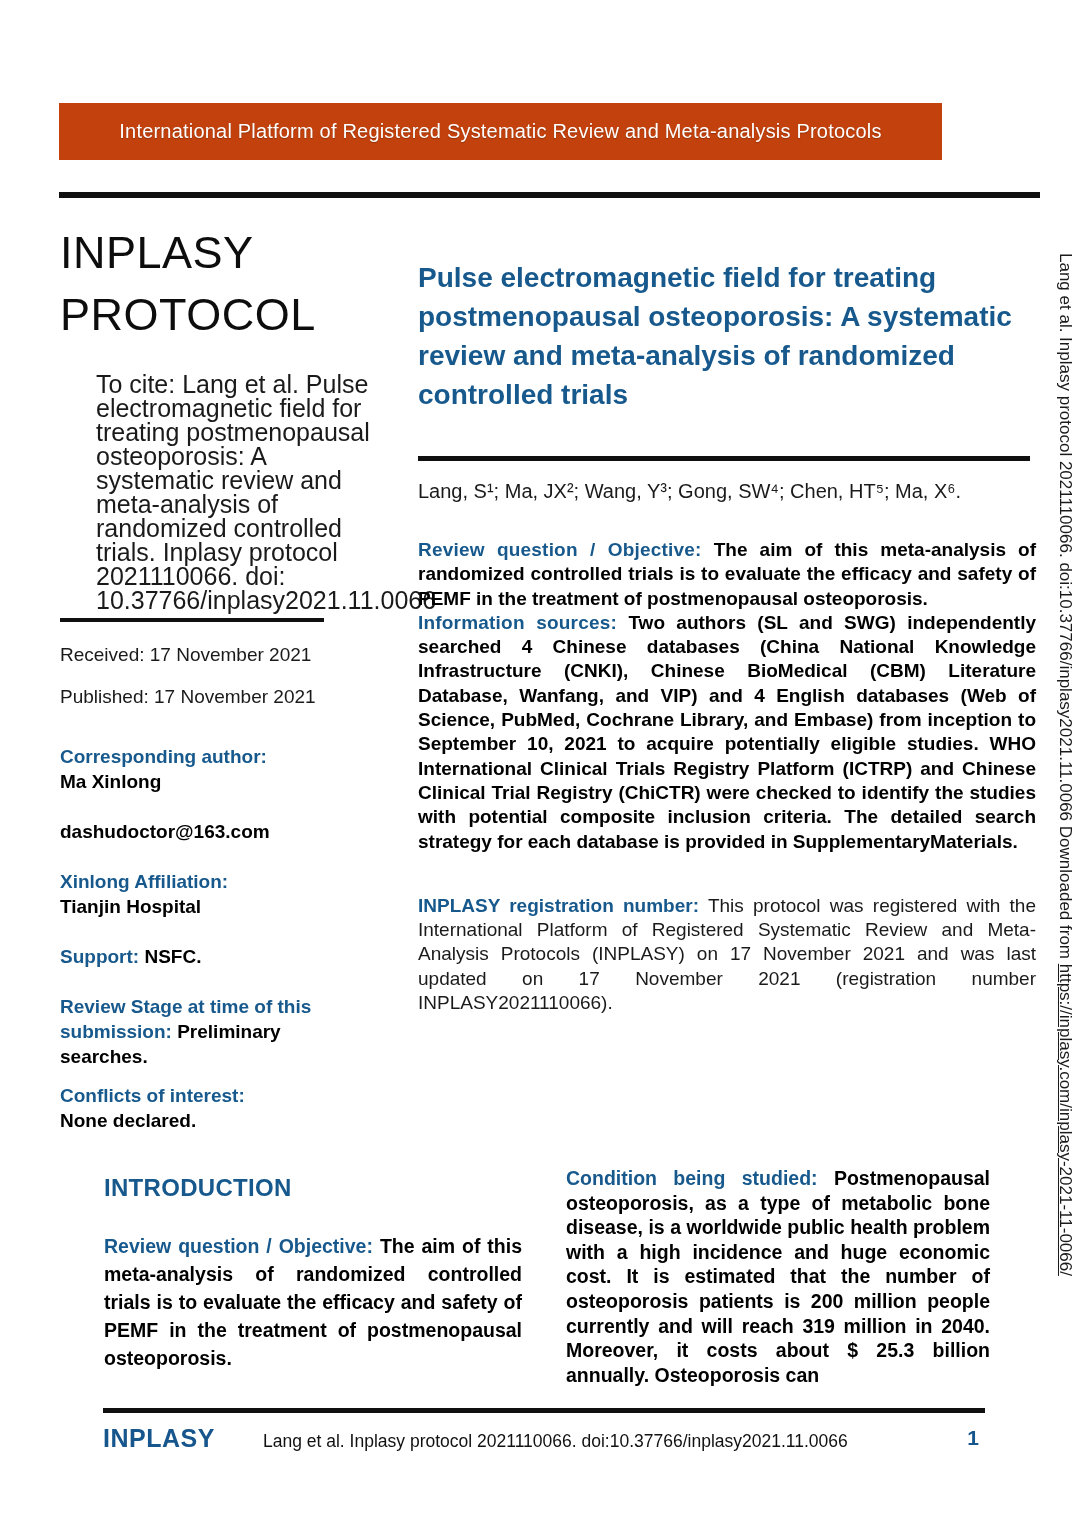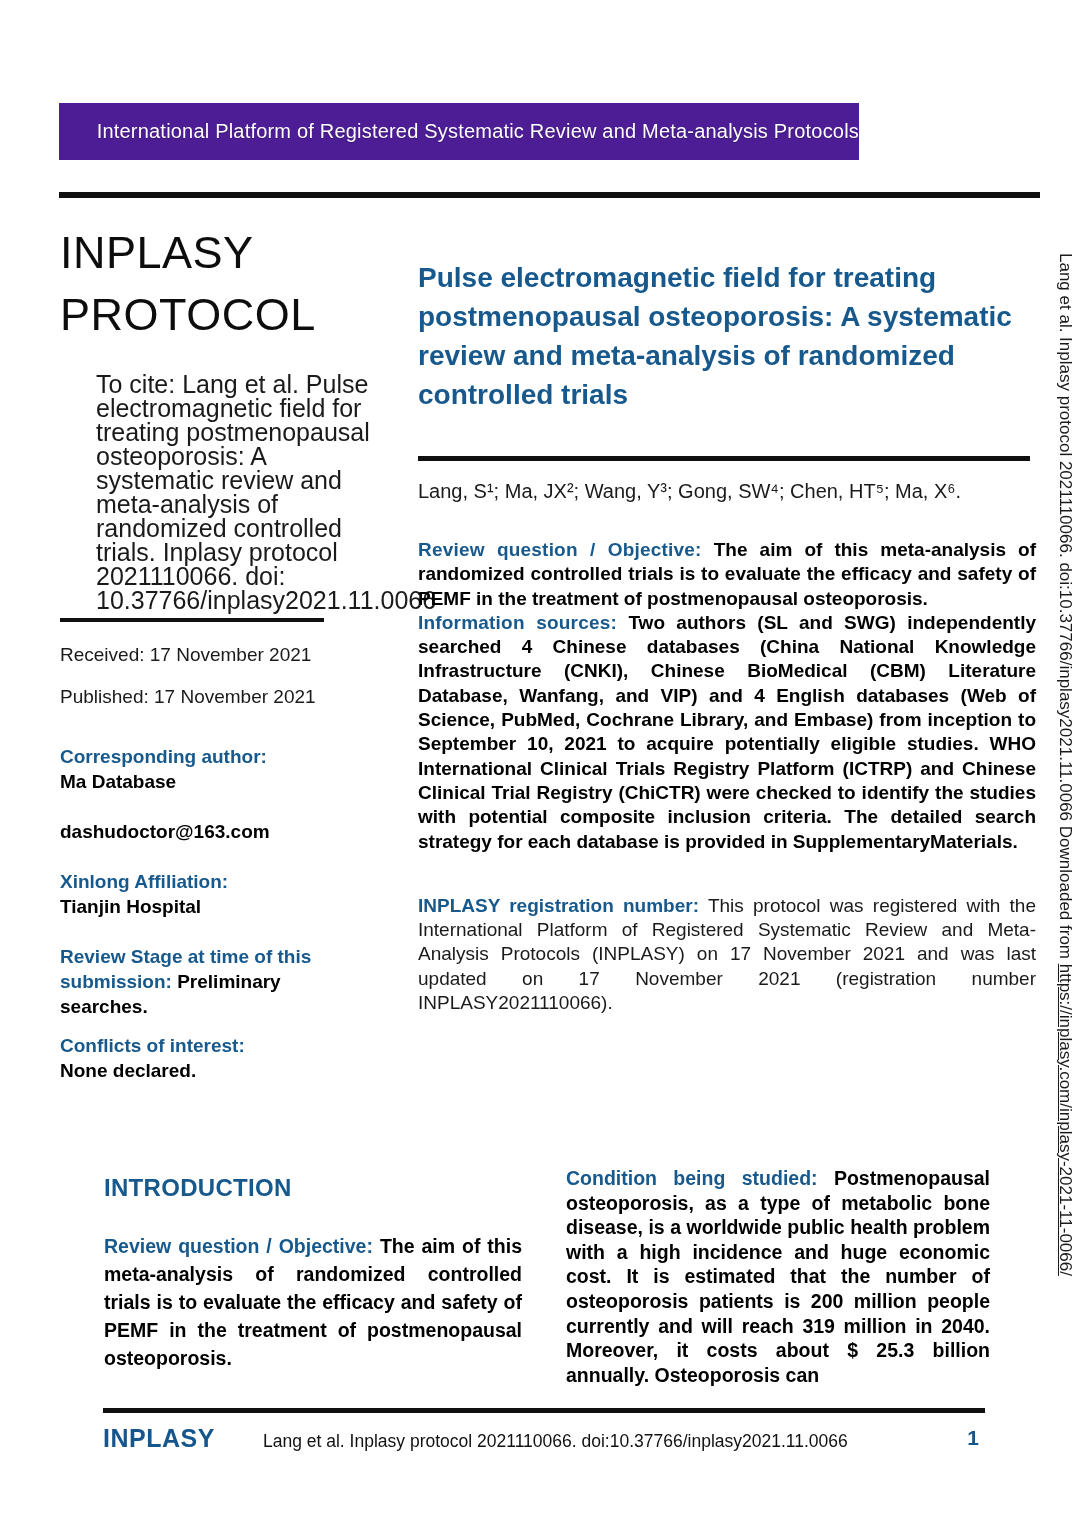--- a/index.html
+++ b/index.html
@@ -6,24 +6,24 @@
   html, body { background: #ffffff; }
   body {
     width: 1086px; height: 1536px;
     position: relative;
     font-family: "Liberation Sans", "DejaVu Sans", sans-serif;
     color: #1a1a1a;
     overflow: hidden;
   }
   .banner {
     position: absolute; left: 59px; top: 103px;
-    width: 800px; height: 57px;
-    background: #4c1d95;
+    width: 883px; height: 57px;
+    background: #c2410c;
     color: #ffffff;
-    display: flex; align-items: center; justify-content: flex-end;
+    display: flex; align-items: center; justify-content: center;
     font-size: 20px; letter-spacing: 0.2px;
     text-shadow: 0 1px 1px rgba(0,0,0,0.25);
   }
   .rule { position: absolute; background: #101010; }
   .rule-top    { left: 59px;  top: 192px;  width: 981px; height: 6px; }
   .rule-footer { left: 103px; top: 1408px; width: 882px; height: 5px; }
 
   
   .left-col { position: absolute; left: 60px; top: 222px; width: 292px; }
   .masthead-title {
@@ -93,32 +93,36 @@
     <div>INPLASY</div>
     <div>PROTOCOL</div>
   </div>
   <p class="cite">To cite: Lang et al. Pulse electromagnetic field for treating postmenopausal osteoporosis: A systematic review and meta-analysis of randomized controlled trials. Inplasy protocol 2021110066. doi: 10.37766/inplasy2021.11.0066</p>
   <div class="left-divider"></div>
   <p class="date-line">Received: 17 November 2021</p>
   <p class="date-line" style="margin-top:20px;">Published: 17 November 2021</p>
 
   <div class="meta-block" style="margin-top:36px;">
     <span class="blue-label" style="display:block;">Corresponding author:</span>
-    <span class="black-bold" style="display:block;">Ma Database</span>
+    <span class="black-bold" style="display:block;">Ma Xinlong</span>
   </div>
 
   <div class="meta-block">
     <span class="black-bold">dashudoctor@163.com</span>
   </div>
 
   <div class="meta-block">
     <span class="blue-label" style="display:block;">Xinlong Affiliation:</span>
     <span class="black-bold" style="display:block;">Tianjin Hospital</span>
   </div>
 
+  <div class="meta-block">
+    <span class="blue-label">Support:</span>
+    <span class="black-bold">NSFC.</span>
+  </div>
 
   <div class="meta-block">
     <span class="blue-label">Review Stage at time of this submission:</span>
     <span class="black-bold">Preliminary searches.</span>
   </div>
 
   <div class="meta-block" style="margin-top:14px;">
     <span class="blue-label" style="display:block;">Conflicts of interest:</span>
     <span class="black-bold" style="display:block;">None declared.</span>
   </div>

